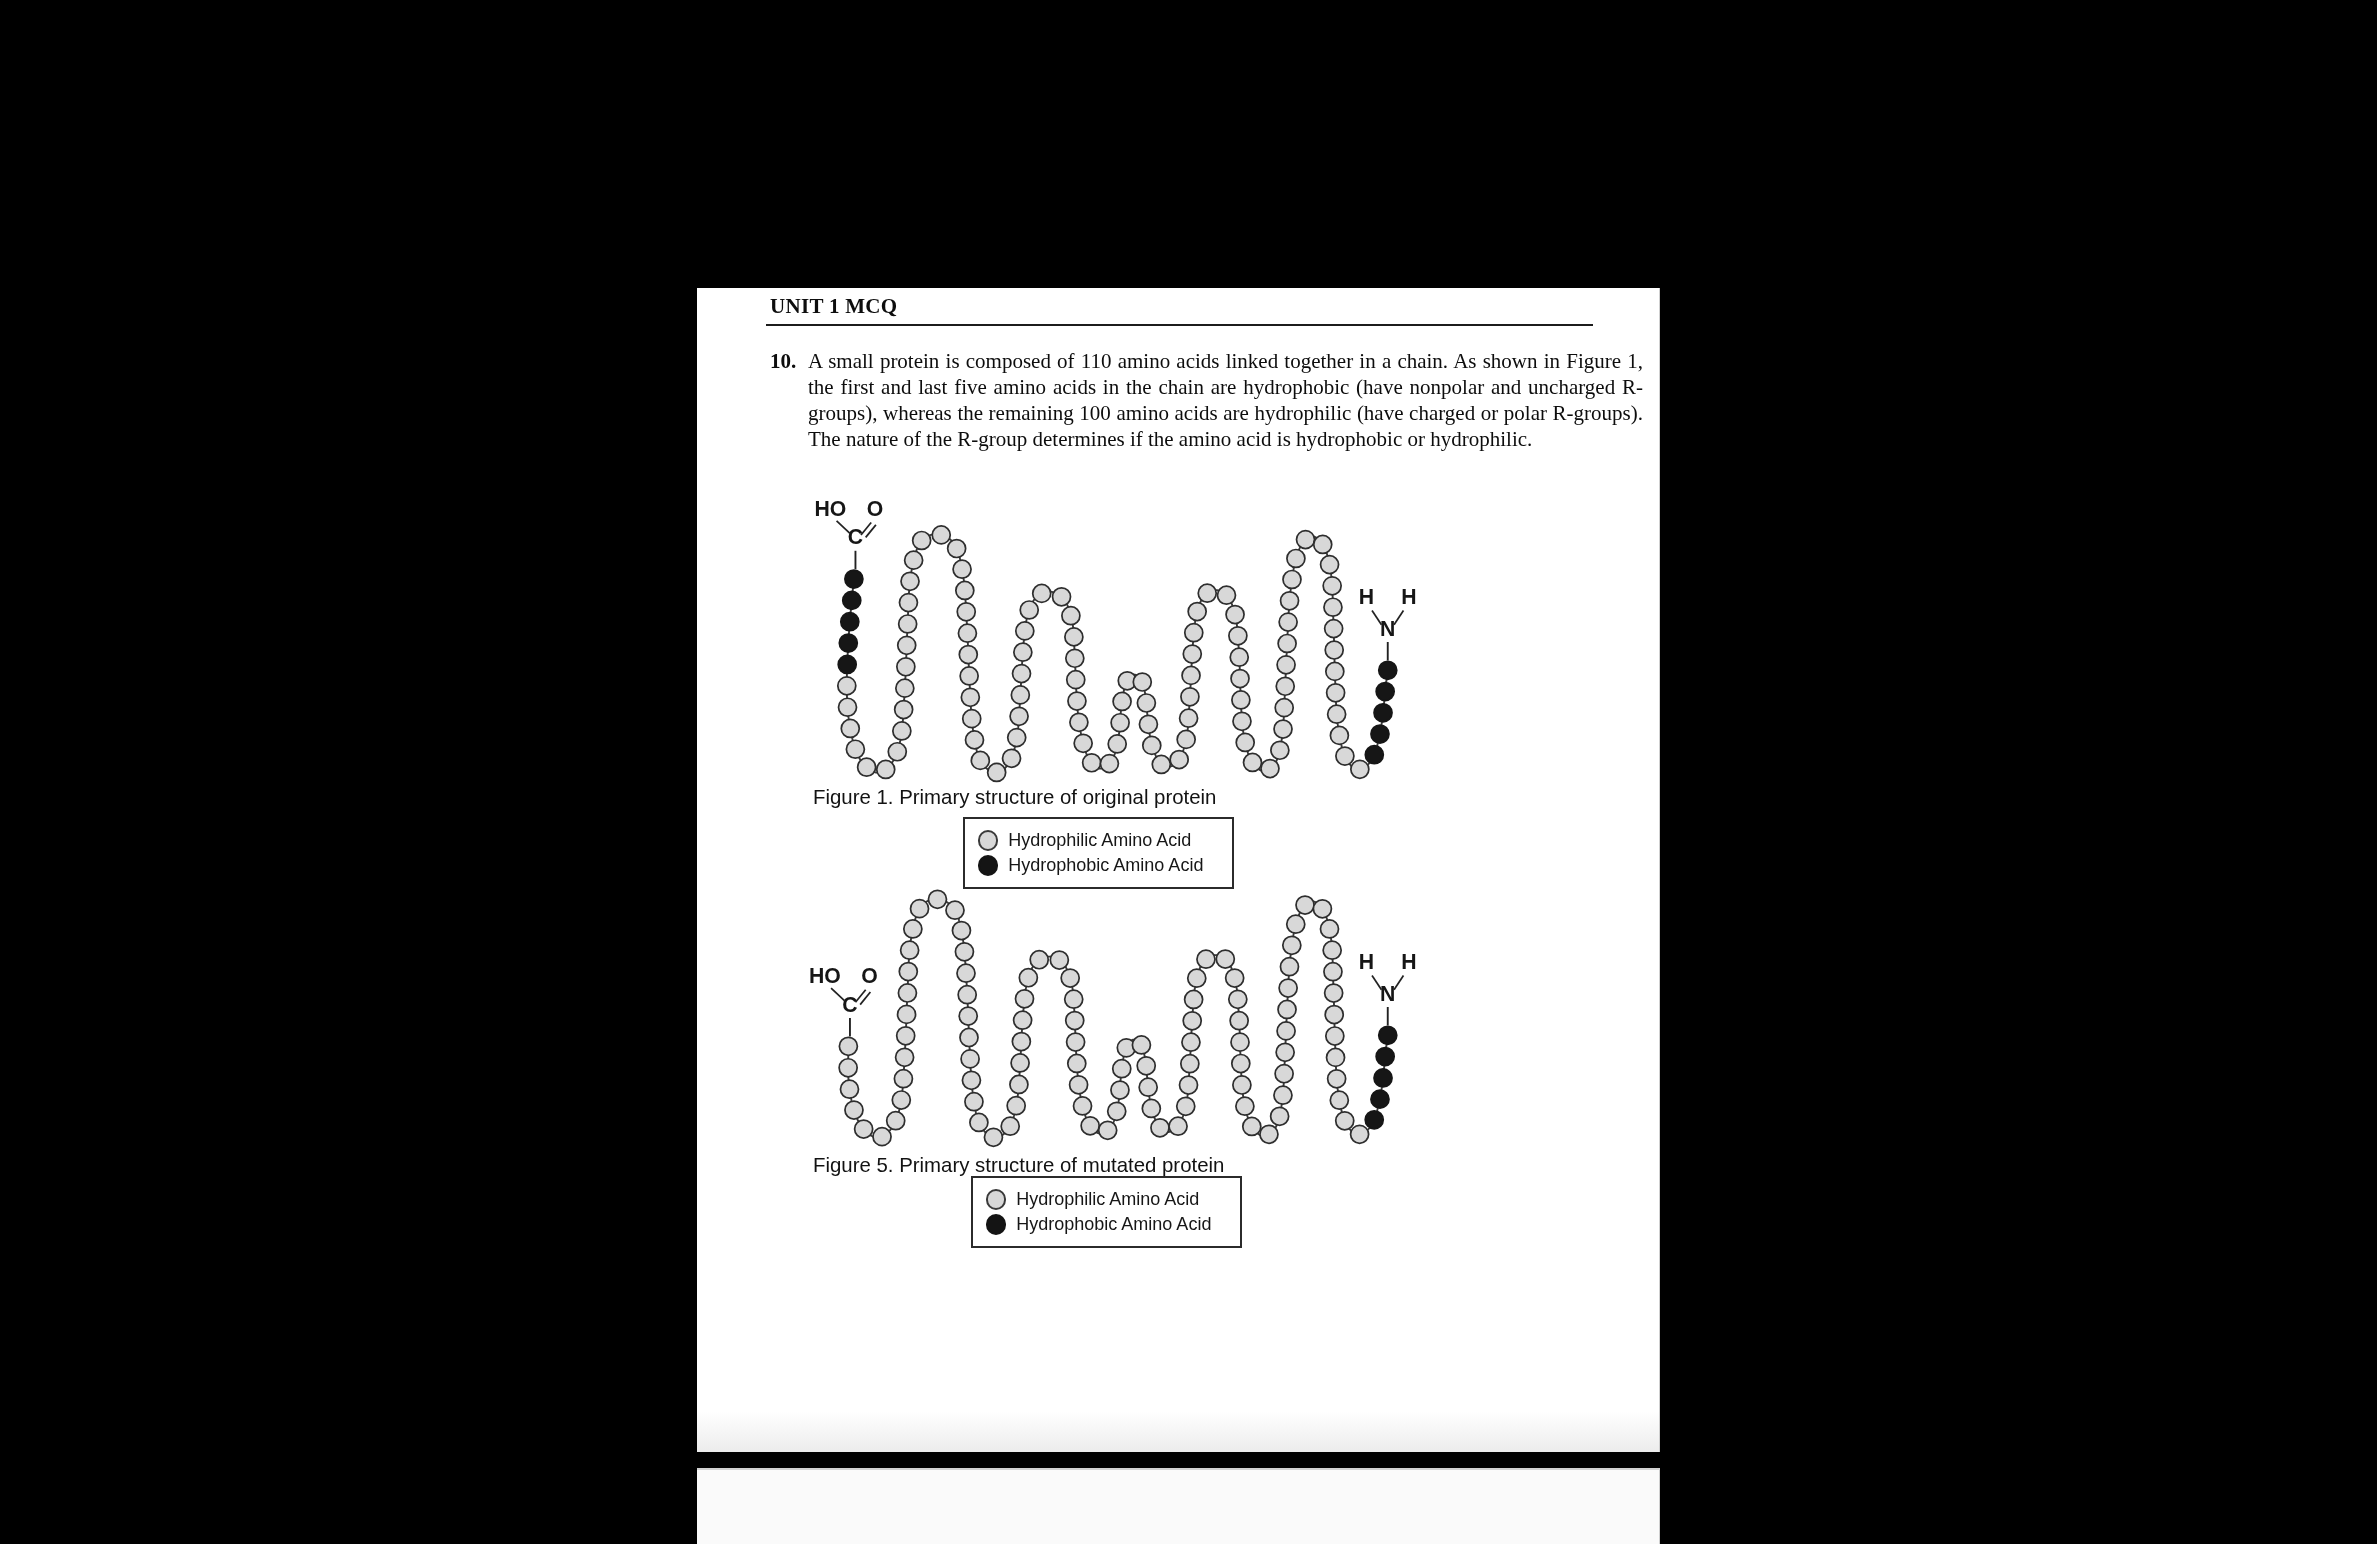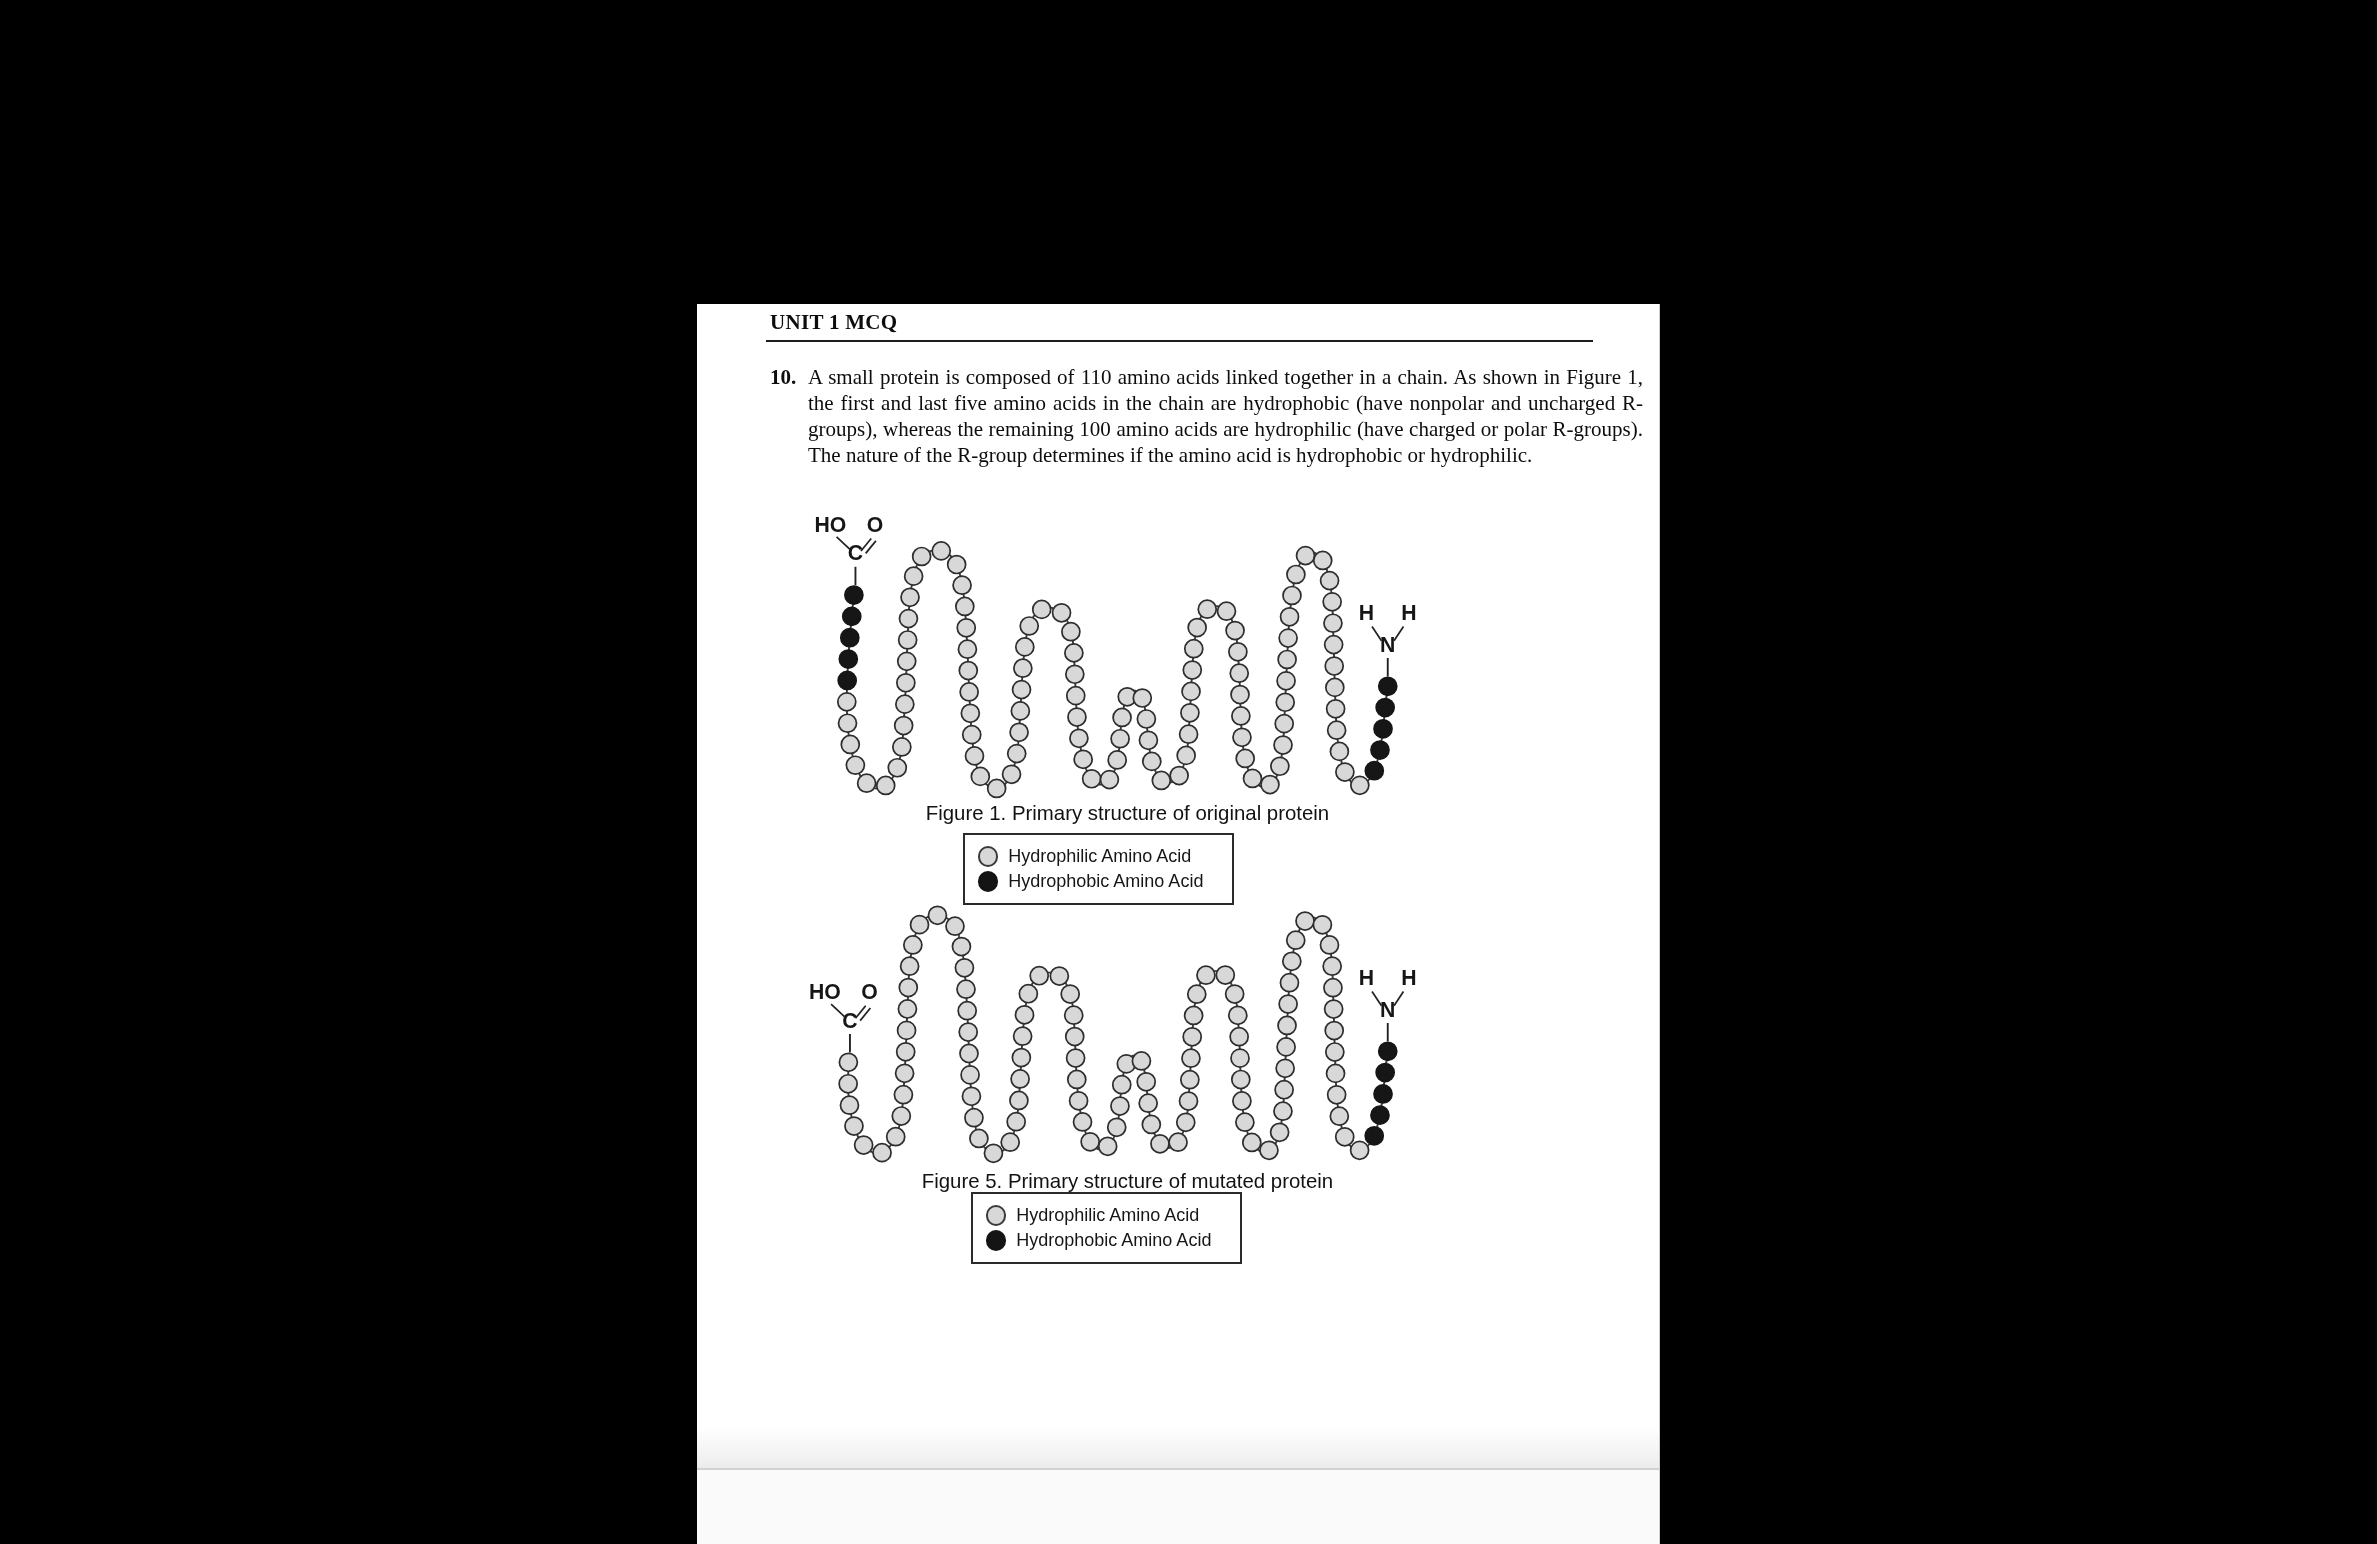--- a/index.html
+++ b/index.html
@@ -1,21 +1,21 @@
 <!DOCTYPE html>
 <html style="font-size:12.6px"><head>
 <meta charset="utf-8">
 <style>
   html,body{margin:0;padding:0;}
   body{
     width:2377px;height:1544px;position:relative;overflow:hidden;
     background:#000;font-family:"Liberation Serif",serif;
   }
   .page{
-    position:absolute;left:697px;top:304px;width:962px;height:1164px;
+    position:absolute;left:697px;top:288px;width:962px;height:1164px;
     background:linear-gradient(to bottom,#ffffff 0%,#ffffff 96.5%,#ececec 100%);
     border-right:1.6px solid #cfcfcf;
   }
   .page-divider{
     position:absolute;left:697px;top:1468px;width:963px;height:2.4px;background:#d2d2d2;
   }
   .next-page{
     position:absolute;left:697px;top:1470px;width:962px;height:74px;
     background:#fafafa;border-right:1.6px solid #cfcfcf;
   }
@@ -38,21 +38,21 @@
     padding-left:34px;text-indent:-34px;box-sizing:border-box;
   }
   .prompt{
     position:absolute;left:112px;top:965px;width:835px;
     font-size:19.7px;line-height:26px;color:#0d0d0d;text-align:justify;
   }
   .fig-svg{position:absolute;overflow:visible;}
   #fig1-svg{left:116px;top:236px;}
   #fig2-svg{left:116px;top:601px;}
   .fig-caption{
-    position:absolute;left:116px;width:629px;text-align:center;
+    position:absolute;left:116px;width:629px;
     font-family:"Liberation Sans",sans-serif;font-size:20.4px;color:#121212;
   }
   #fig1-caption{top:498px;}
   #fig2-caption{top:866px;}
   .legend-box{
     position:absolute;width:271px;height:72px;box-sizing:border-box;
     border:2.4px solid #2b2b2b;background:#fff;
     display:flex;flex-direction:column;justify-content:center;gap:4px;
     padding-left:12.6px;
   }

